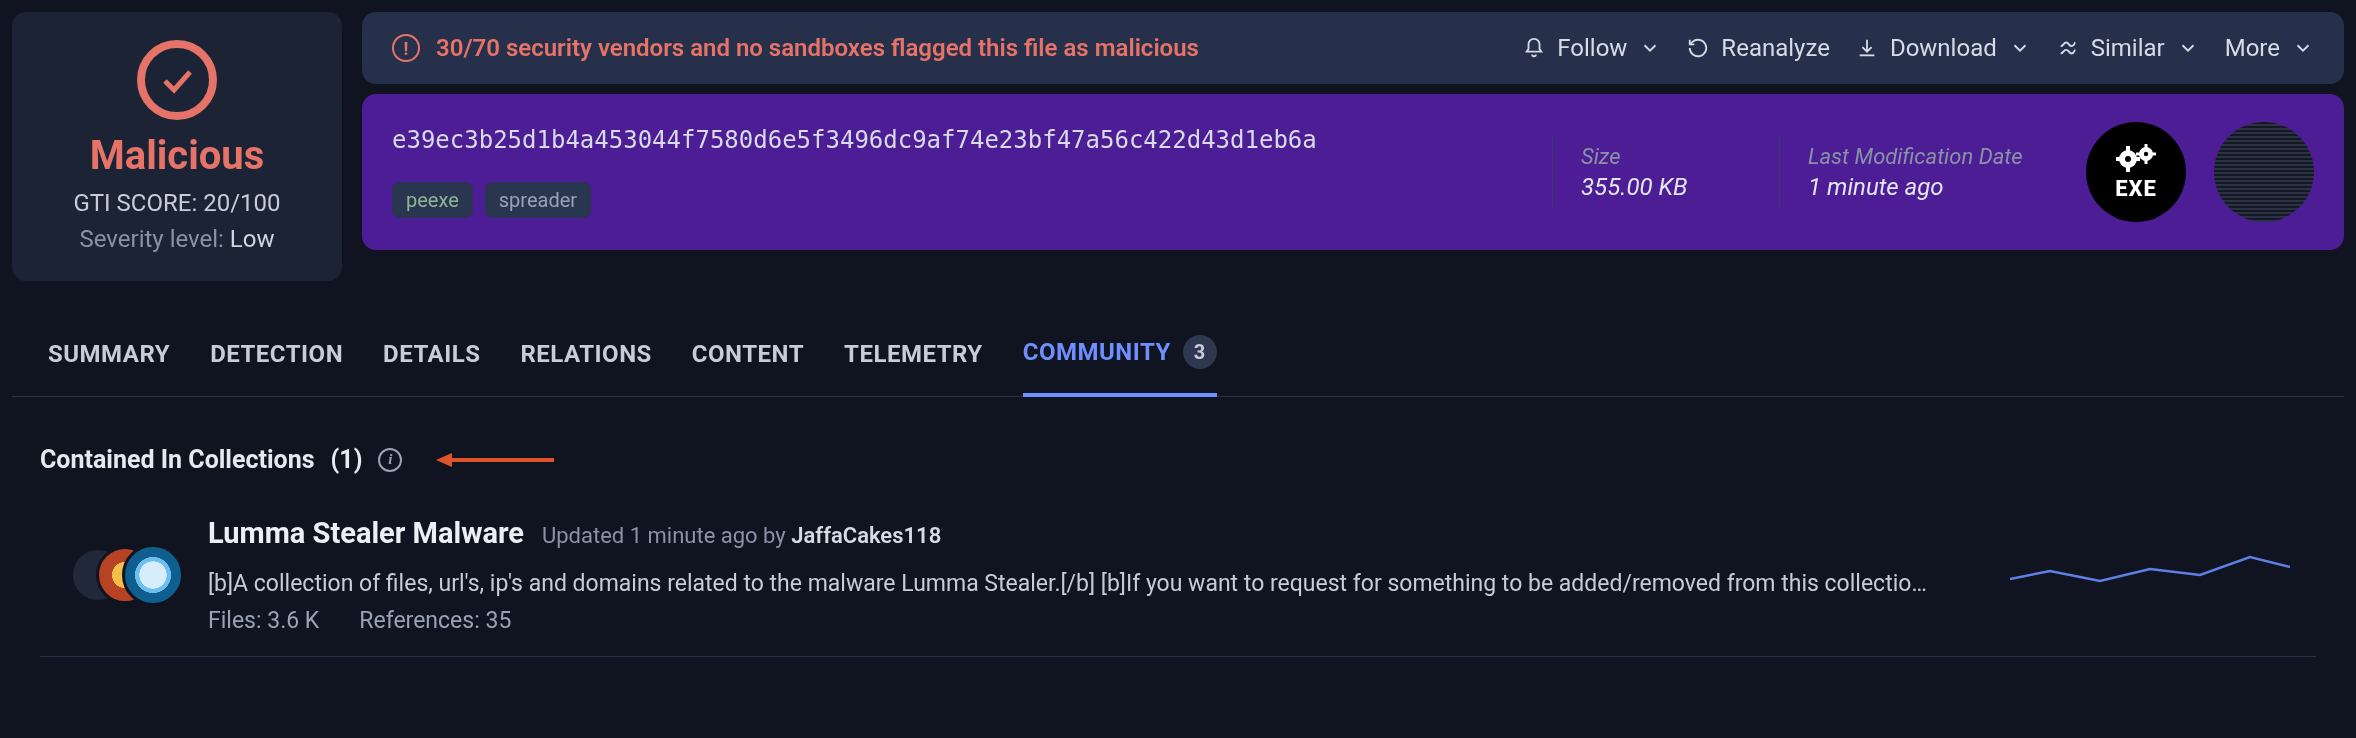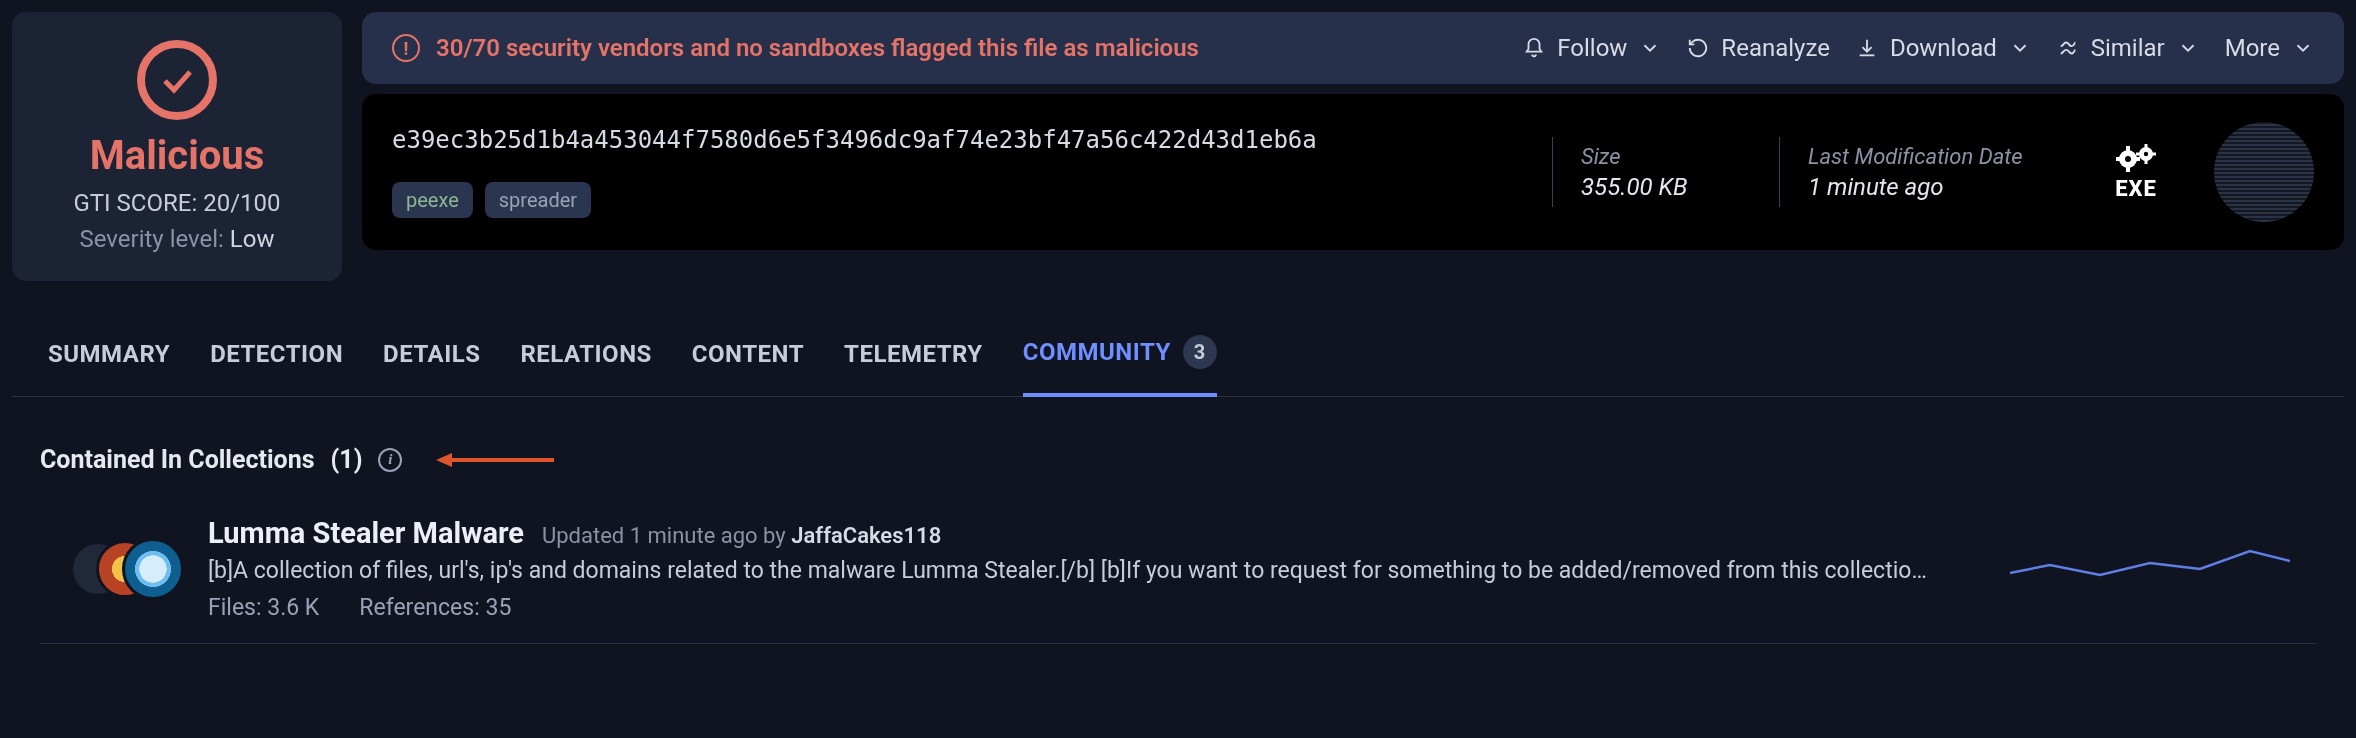--- a/index.html
+++ b/index.html
@@ -13,21 +13,21 @@
 .sev-line { font-size:24px; color:#8a93a6; }
 .sev-val { color:#d0d4dc; }
 .main-card { flex:1; display:flex; flex-direction:column; gap:0; }
 .alert-bar { background:#26304a; border-radius:14px; padding:22px 30px; display:flex; align-items:center; gap:26px; }
 .alert-left { display:flex; align-items:center; gap:16px; flex:1; }
 .alert-icon { width:28px; height:28px; border:2.5px solid #e57368; border-radius:50%; display:flex; align-items:center; justify-content:center; color:#e57368; font-weight:700; font-size:18px; flex-shrink:0; }
 .alert-text { color:#e57368; font-size:24px; font-weight:600; }
 .action { display:flex; align-items:center; gap:12px; color:#d7dbe6; font-size:24px; cursor:pointer; }
 .action svg { width:22px; height:22px; stroke:#d7dbe6; fill:none; stroke-width:2; }
 .chev { width:18px; height:18px; stroke:#d7dbe6; fill:none; stroke-width:2.5; }
-.details-bar { background:#000000; border-radius:14px; margin-top:10px; padding:28px 30px; display:flex; align-items:center; gap:28px; }
+.details-bar { background:#4c1d95; border-radius:14px; margin-top:10px; padding:28px 30px; display:flex; align-items:center; gap:28px; }
 .hash-block { flex:1; display:flex; flex-direction:column; gap:28px; }
 .hash { color:#d7dbe6; font-size:24px; font-family:ui-monospace,Menlo,monospace; word-break:break-all; }
 .tags { display:flex; gap:12px; }
 .tag { background:#2a3550; color:#9aa2b6; font-size:20px; padding:6px 14px; border-radius:8px; }
 .tag-green { color:#8fb594; }
 .divider { width:1px; height:70px; background:#35405c; }
 .meta { display:flex; flex-direction:column; gap:4px; min-width:170px;font-style:italic; }
 .meta-label { color:#8a93a6; font-size:22px; }
 .meta-value { color:#e2e6ef; font-size:24px; }
 .file-badge { width:100px; height:100px; background:#000; border-radius:50%; display:flex; flex-direction:column; align-items:center; justify-content:center; flex-shrink:0; }
@@ -48,21 +48,21 @@
 .coll-icon { width:110px; height:70px; position:relative; flex-shrink:0; }
 .circ { position:absolute; border-radius:50%; border:3px solid #0f1420; }
 .circ.c1 { width:56px; height:56px; background:#20283a; left:0; top:7px; }
 .circ.c2 { width:58px; height:58px; background:radial-gradient(circle,#f3c04a 35%,#b74224 36%); left:26px; top:6px; }
 .circ.c3 { width:62px; height:62px; background:radial-gradient(circle,#d6eefb 0 34%, #6fbef2 35% 45%, #0e5f8f 46% 100%); left:52px; top:4px; }
 .coll-body { flex:1; min-width:0; }
 .coll-title-row { display:flex; align-items:baseline; gap:18px; flex-wrap:wrap; }
 .coll-title { font-size:29px; font-weight:700; color:#eceff6; }
 .coll-sub { color:#8a93a6; font-size:22px; }
 .coll-author { color:#d7dbe6; font-weight:600; }
-.coll-desc { color:#c7ccd8; font-size:23px; margin-top:7px; white-space:nowrap; overflow:hidden; text-overflow:ellipsis; }
+.coll-desc { color:#c7ccd8; font-size:23px; margin-top:20px; white-space:nowrap; overflow:hidden; text-overflow:ellipsis; }
 .coll-stats { display:flex; gap:40px; margin-top:10px; color:#9aa2b6; font-size:23px; }
 .spark { width:280px; height:60px; flex-shrink:0; }
 .spark svg { width:100%; height:100%; }
 </style>
 </head>
 <body>
 
 <div class="top-row">
   <div class="verdict-card">
     <div class="verdict-icon">

